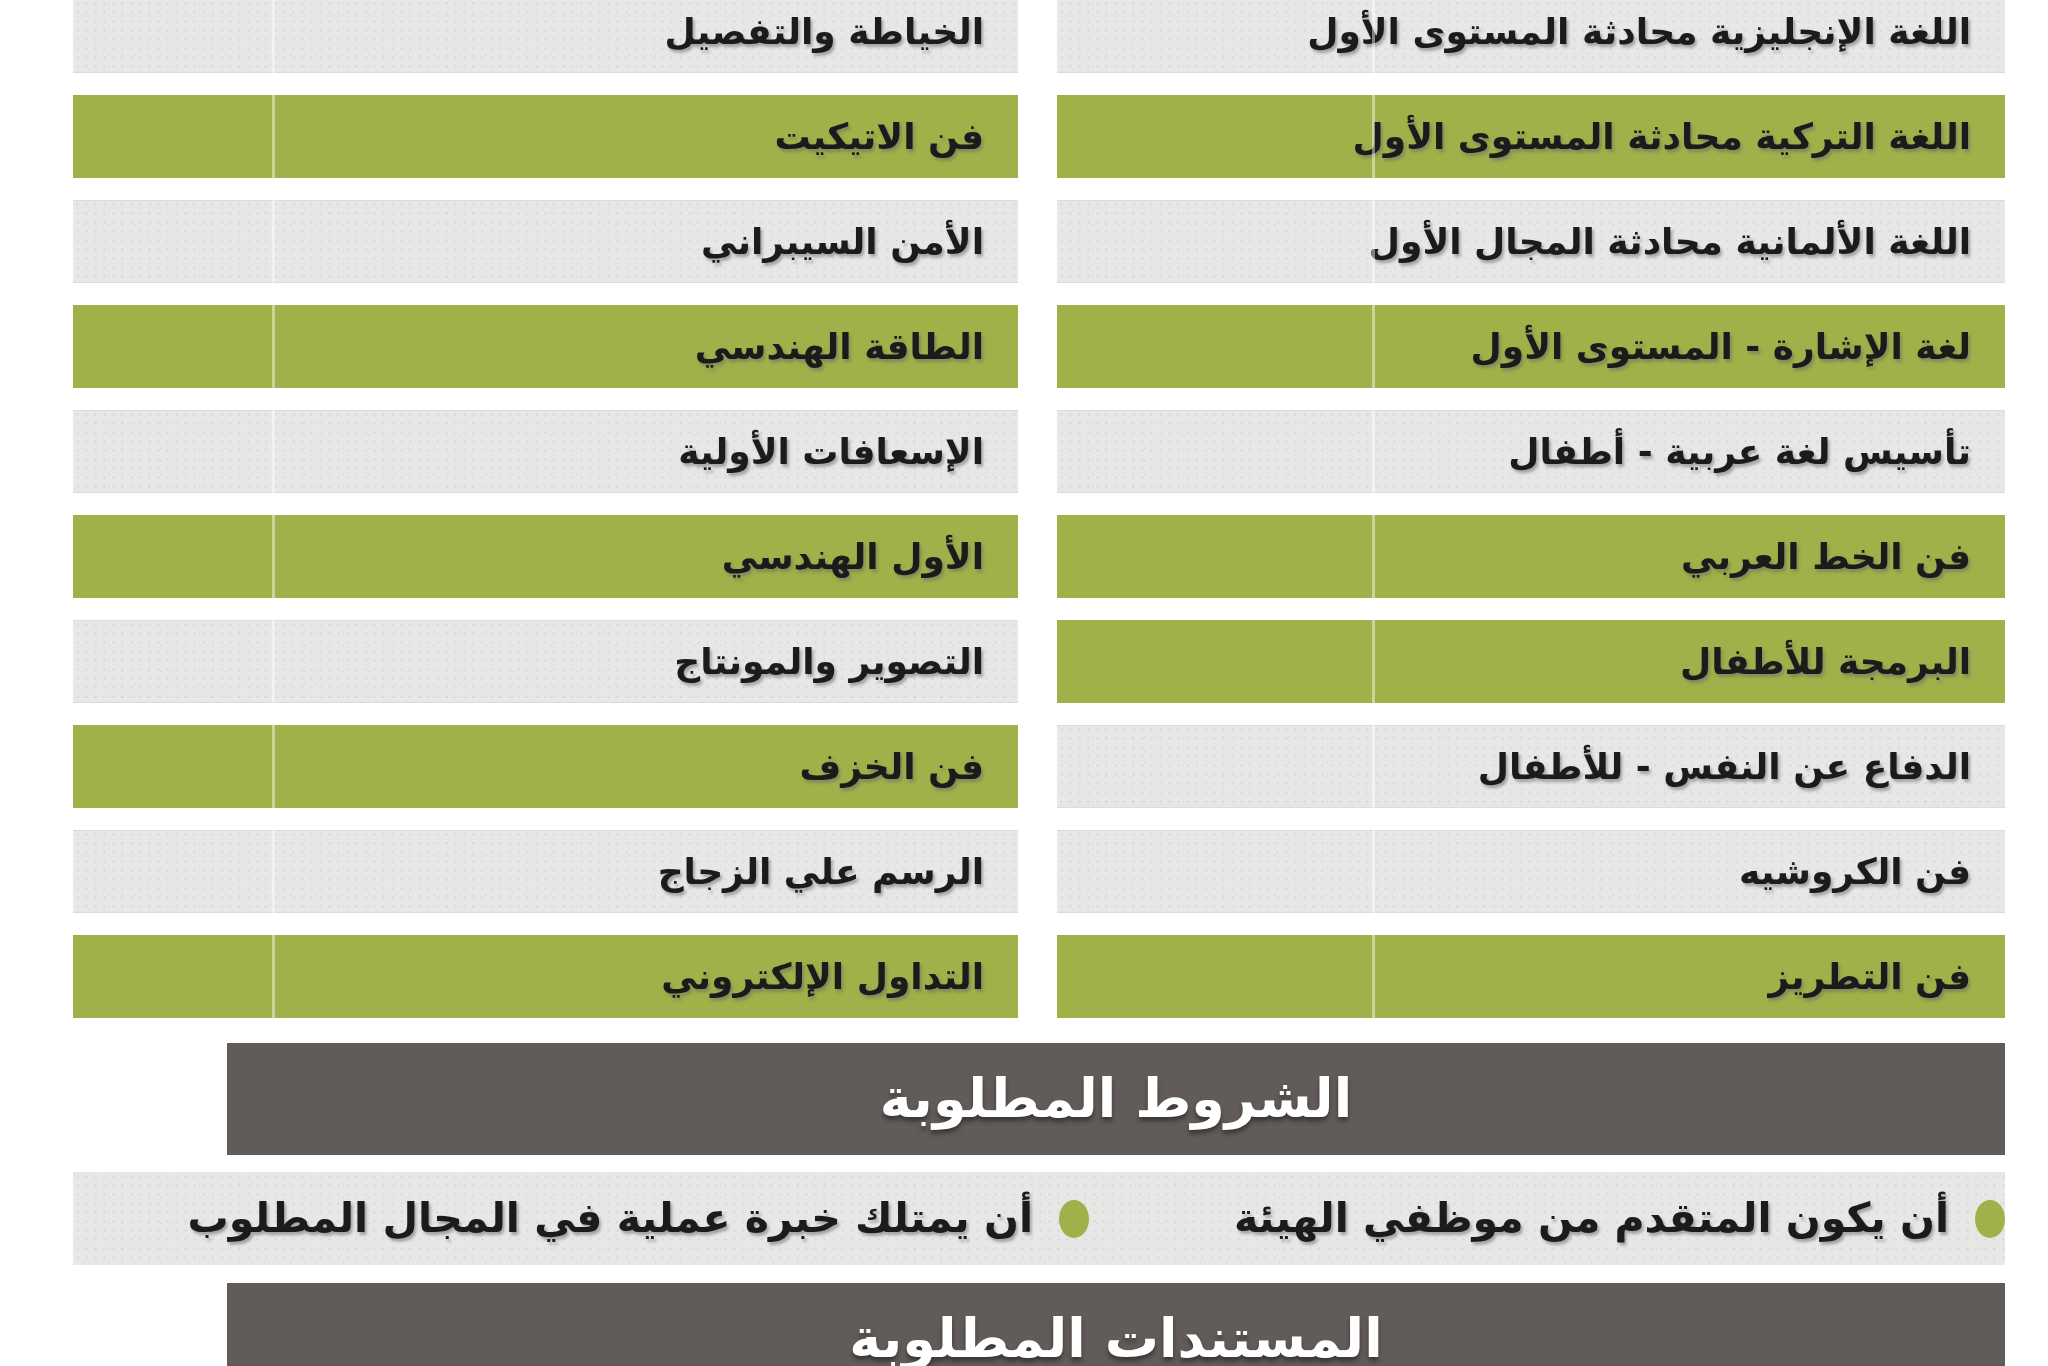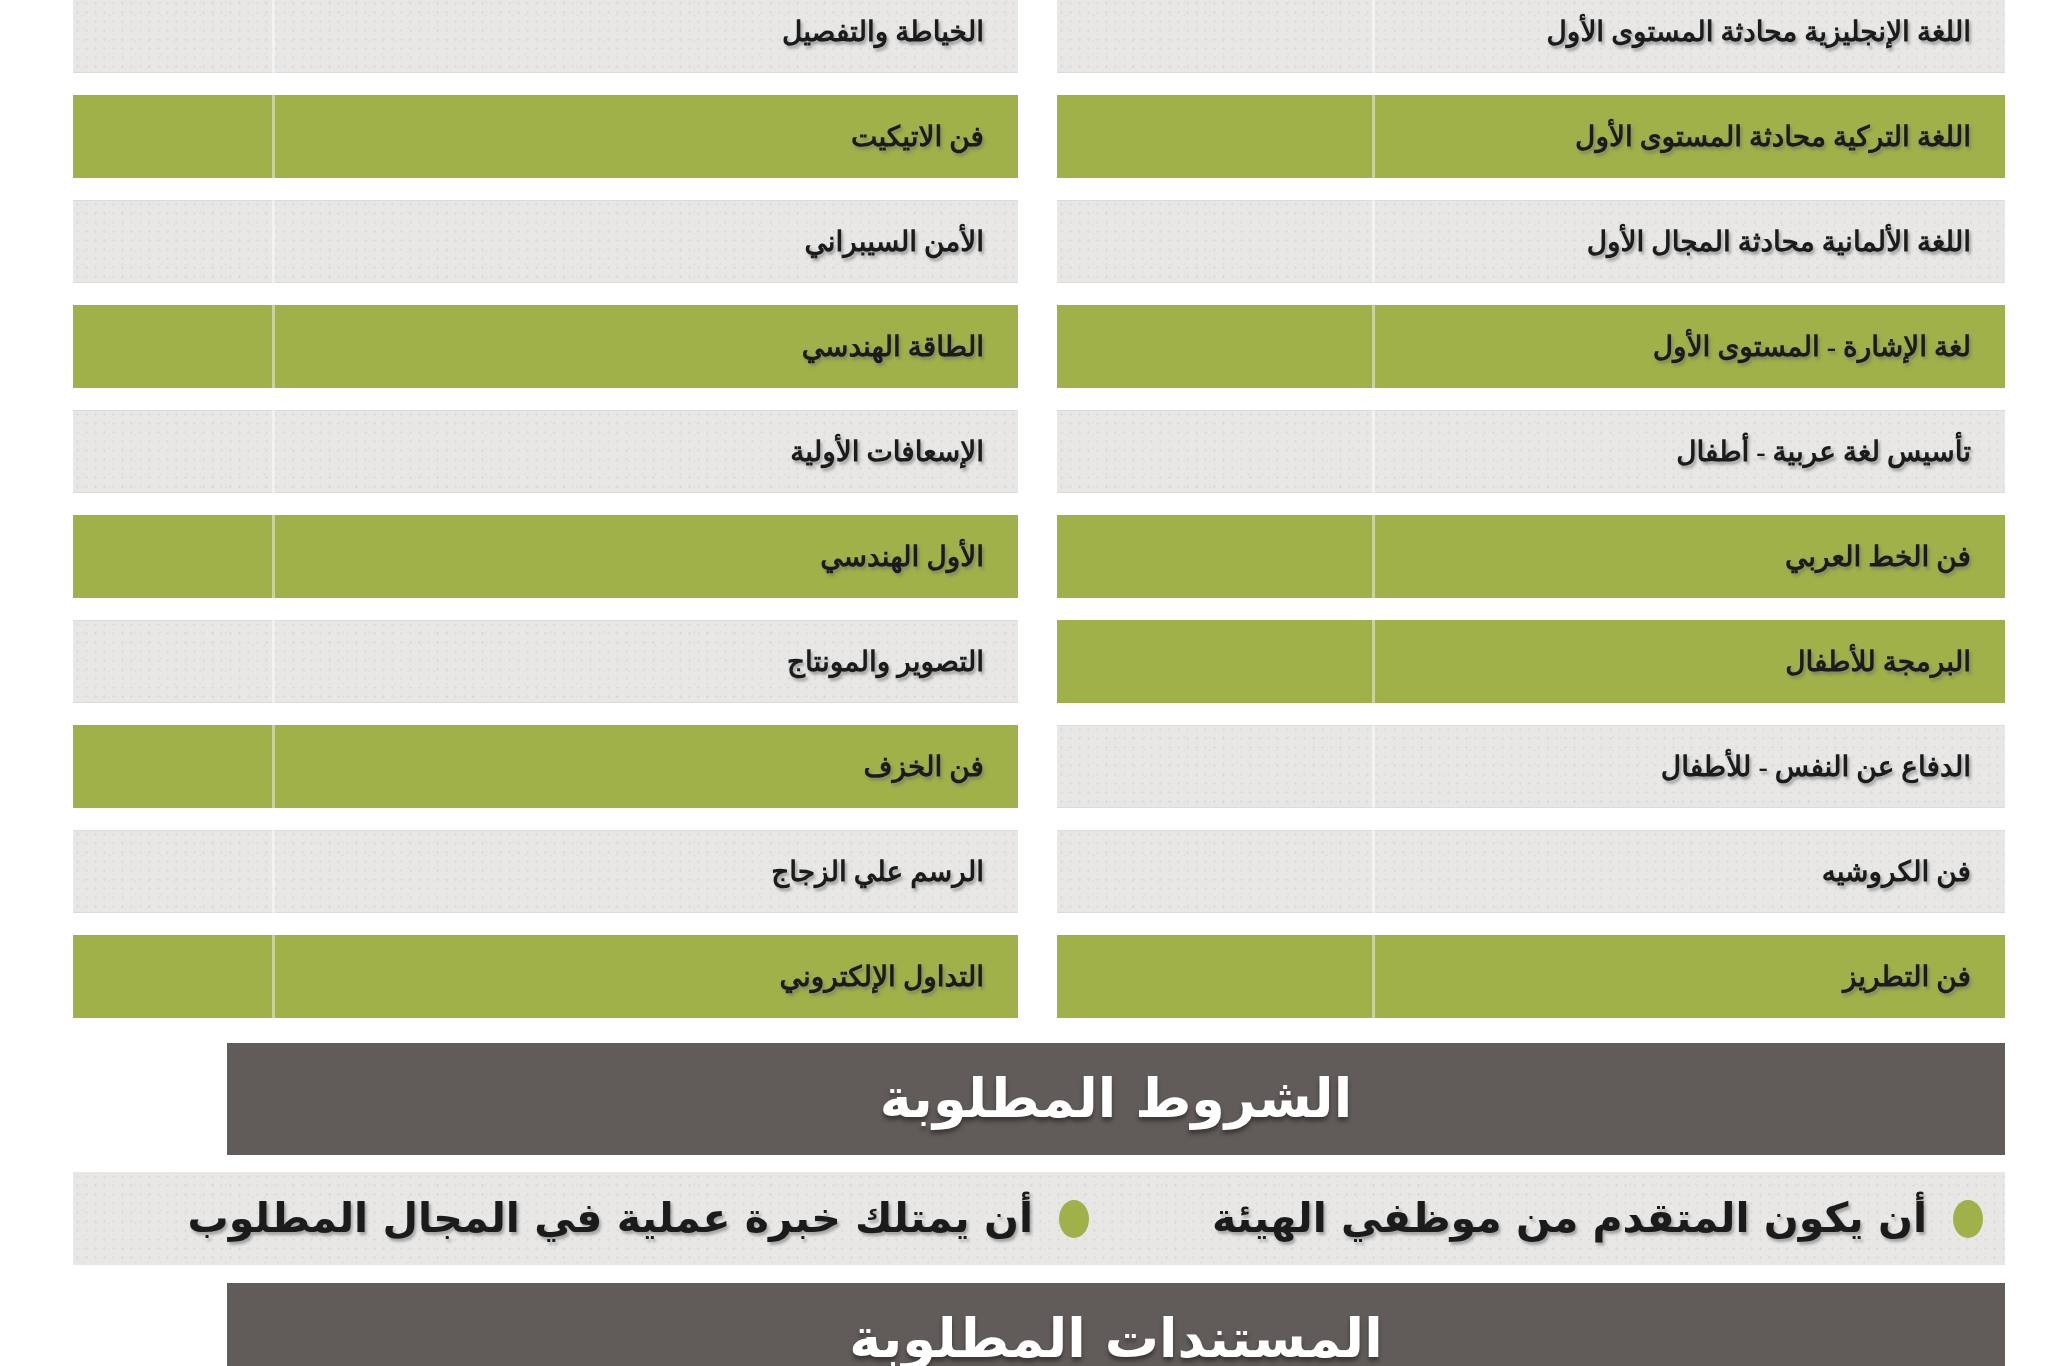--- a/index.html
+++ b/index.html
@@ -35,27 +35,26 @@
   }
   .row.green{background-color:var(--green,#9fb148);}
   .row::after{
     content:"";
     position:absolute;top:0;bottom:0;width:3px;
     background:rgba(255,255,255,0.45);
   }
   .col-left .row::after{left:199px;}
   .col-right .row::after{left:315px;}
   .row-label{
-    font-size:28px;
+    font-size:36px;
     font-weight:700;
     color:#1b1b1b;
     text-shadow:2px 3px 3px rgba(110,110,110,0.55);
     white-space:nowrap;
     line-height:1;
-    font-family:Liberation Serif, serif;
   }
   .section-header{
     position:absolute;
     right:43px;
     width:1778px;
     height:112px;
     background:var(--dark,#615c59);
     display:flex;
     align-items:center;
     justify-content:center;
@@ -87,21 +86,21 @@
     align-items:center;
     box-sizing:border-box;
   }
   .cond-item{
     display:flex;
     align-items:center;
     gap:26px;
     box-sizing:border-box;
     justify-content:flex-start;
   }
-  .cond-item.first{width:47%;padding-right:22px;}
+  .cond-item.first{width:47%;}
   .cond-item.second{width:53%;padding-right:8px;}
   .cond-dot{
     width:30px;height:38px;
     border-radius:50%;
     background:var(--green,#9fb148);
     flex:0 0 auto;
   }
   .cond-text{
     font-size:41px;
     font-weight:700;

